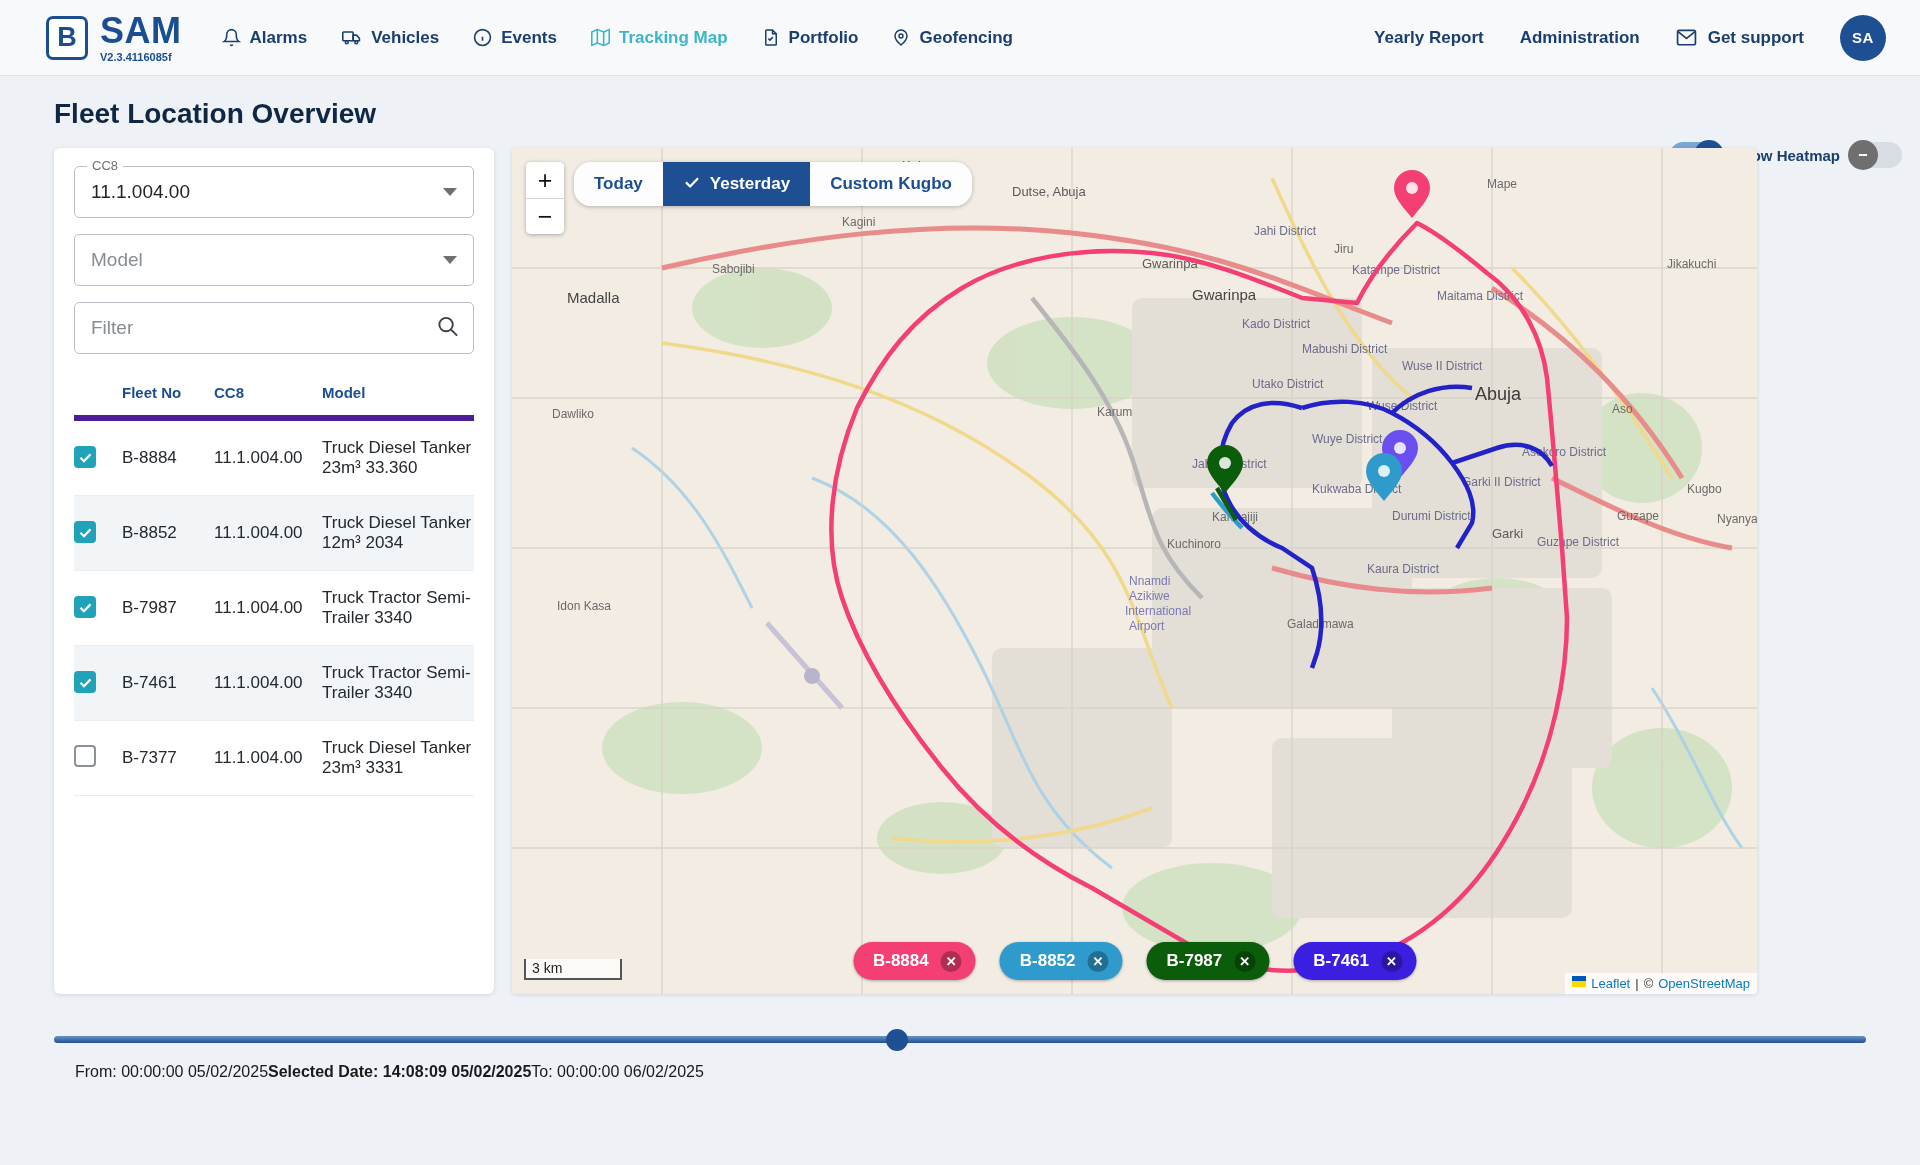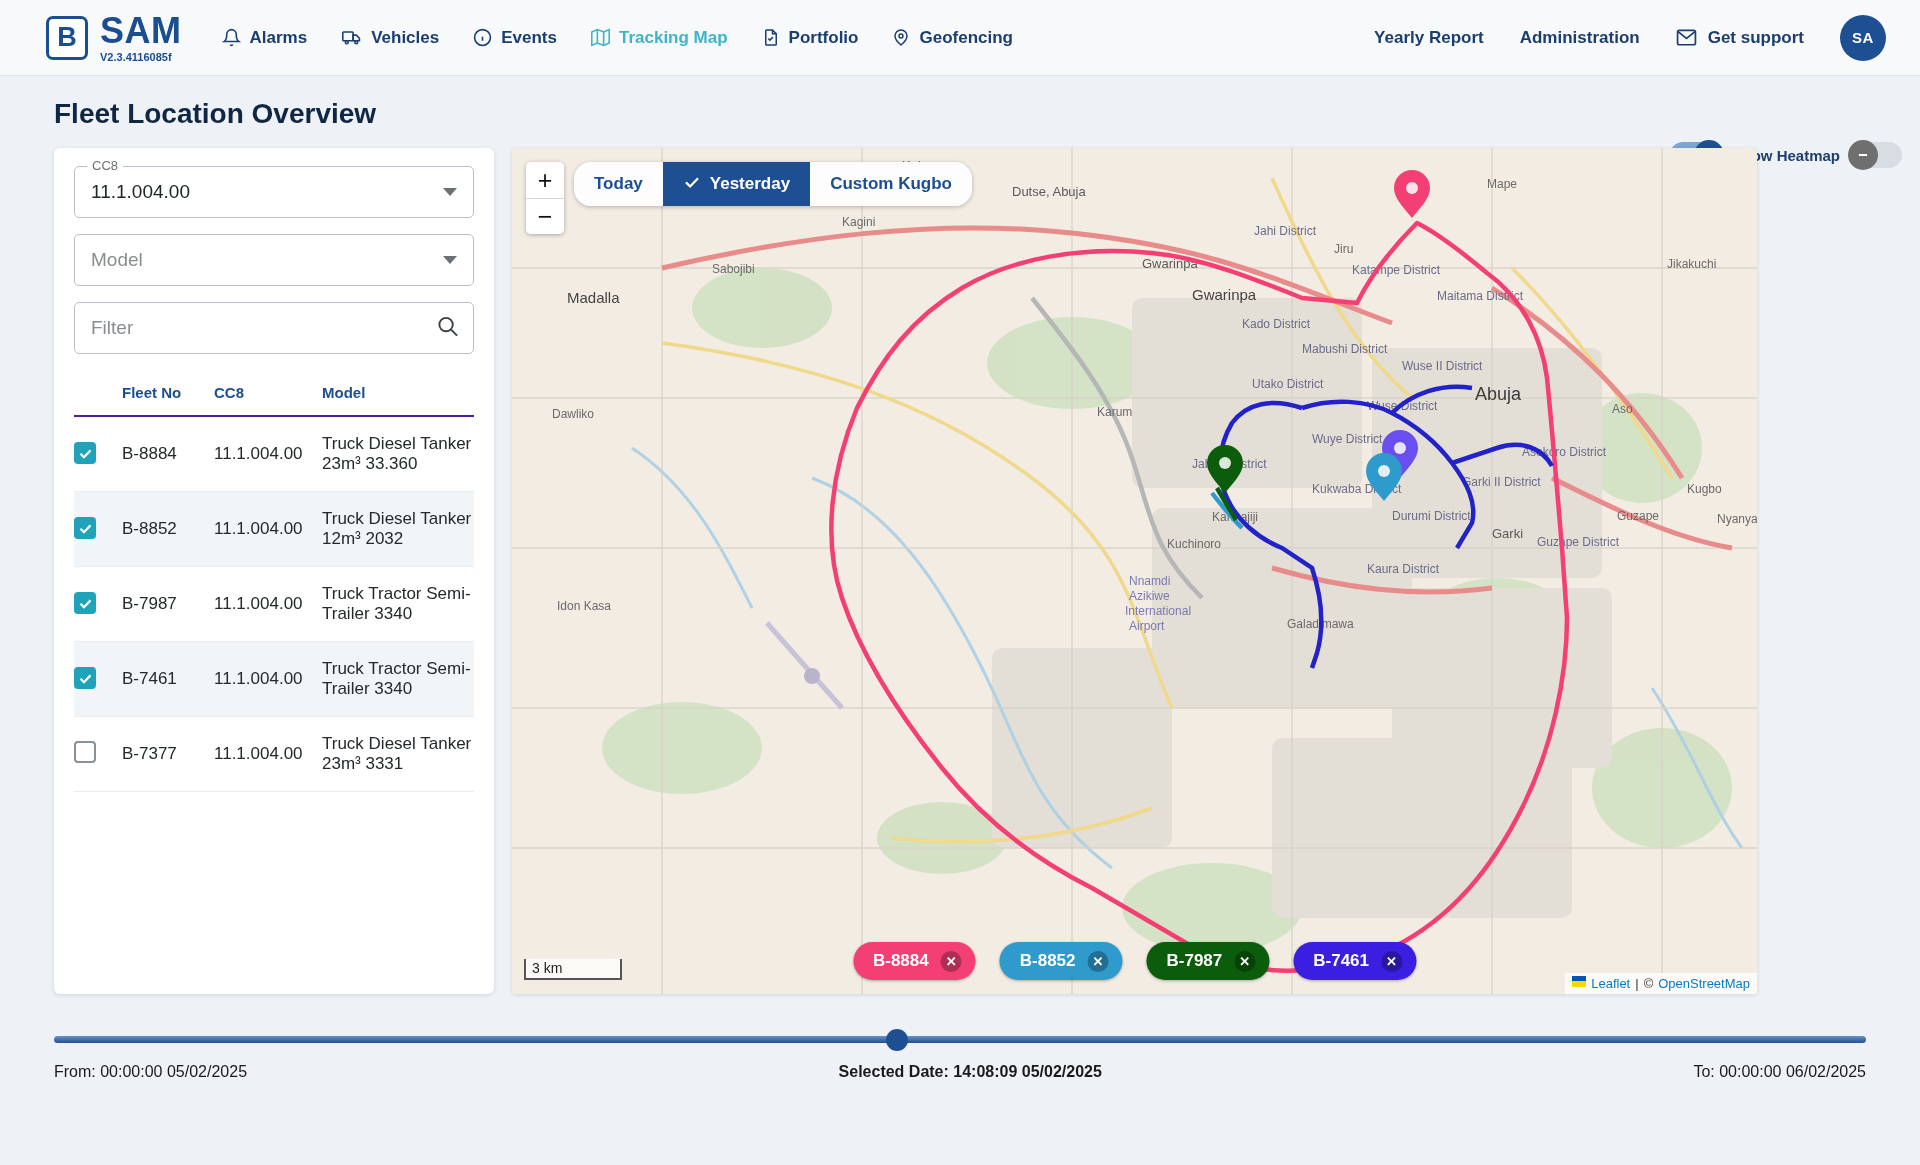--- a/index.html
+++ b/index.html
@@ -110,21 +110,21 @@
     border-left: 7px solid transparent; border-right: 7px solid transparent;
     border-top: 8px solid #6b7075;
   }
   .search-ico { position: absolute; right: 14px; top: 50%; transform: translateY(-50%); }
 
   
   .fleet-table { width: 100%; border-collapse: collapse; margin-top: 6px; }
   .fleet-table th {
     text-align: left; font-size: 15px; font-weight: bold; color: #1b4e91;
     padding: 14px 0 14px 0;
-    border-bottom: 2px solid #4c1d95;
+    border-bottom: 6px solid #4c1d95;
   }
   .fleet-table td {
     font-size: 17px; color: #24292e;
     padding: 17px 0;
     border-bottom: 1px solid #e9edf1;
   }
   .col-chk { width: 48px; }
   .col-fleet { width: 92px; }
   .col-cc8 { width: 108px; }
   .fleet-table tr.alt td { background: #f2f5f8; }
@@ -213,23 +213,23 @@
     height: 7px; border-radius: 4px;
     background: linear-gradient(#6b93c4, #1f4f93);
     position: relative;
   }
   .thumb {
     position: absolute; top: 50%; transform: translate(-50%,-50%);
     width: 22px; height: 22px; border-radius: 50%;
     background: #1f4f93; cursor: pointer;
   }
   .time-labels {
-    display: flex; justify-content: space-between;
+    display: flex; justify-content: flex-start;
     margin-top: 20px;
-    font-size: 16px; color: #1a1a1a;
+    font-size: 16px; color: #1a1a1a; margin-left: 21px;
   }
   .time-labels .sel { font-weight: bold; }
 </style>
 </head>
 <body>
 
 <div class="navbar">
   <div class="brand">
     <div class="logo-box">B</div>
     <div class="brand-text">
@@ -385,21 +385,21 @@
           <td>Truck Diesel Tanker 23m³ 33.360</td>
         </tr>
         <tr class="alt">
           <td class="col-chk"><span class="chk on">
                 <svg width="15" height="15" viewBox="0 0 24 24" fill="none" stroke="currentColor" stroke-width="3.5">
                   <path d="M4 12.5l5.5 5.5L20 7"></path>
                 </svg>
               </span></td>
           <td>B-8852</td>
           <td>11.1.004.00</td>
-          <td>Truck Diesel Tanker 12m³ 2032</td>
+          <td>Truck Diesel Tanker 12m³ 2034</td>
         </tr>
         <tr>
           <td class="col-chk"><span class="chk on">
                 <svg width="15" height="15" viewBox="0 0 24 24" fill="none" stroke="currentColor" stroke-width="3.5">
                   <path d="M4 12.5l5.5 5.5L20 7"></path>
                 </svg>
               </span></td>
           <td>B-7987</td>
           <td>11.1.004.00</td>
           <td>Truck Tractor Semi-Trailer 3340</td>

